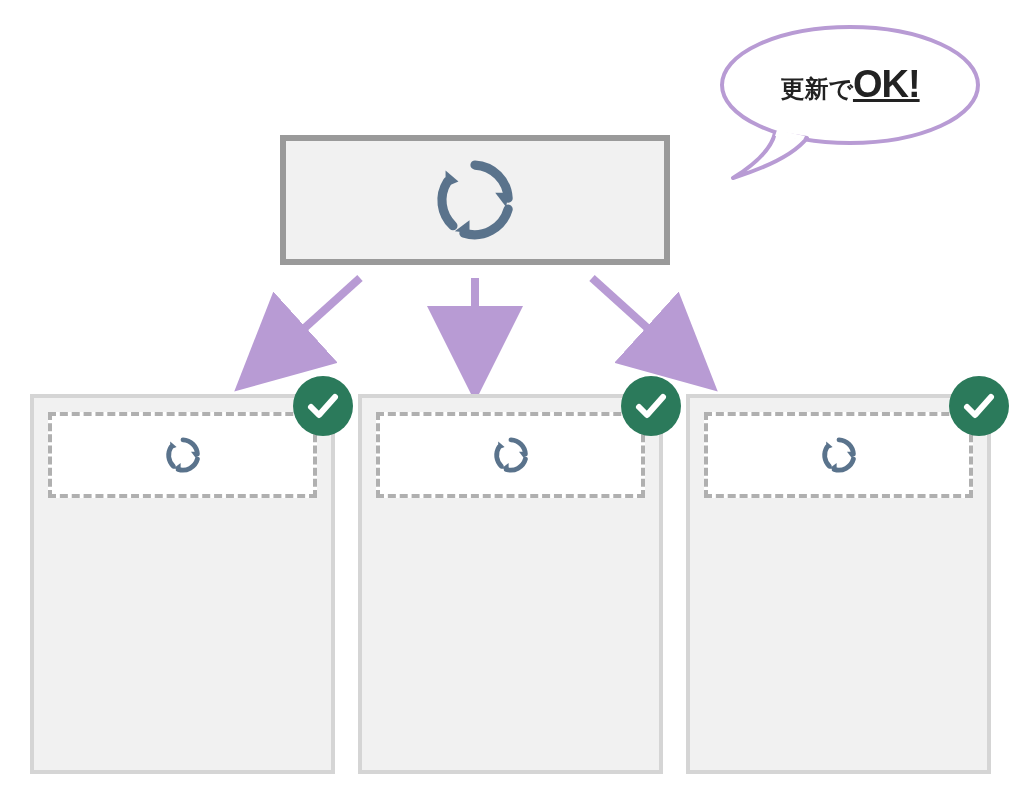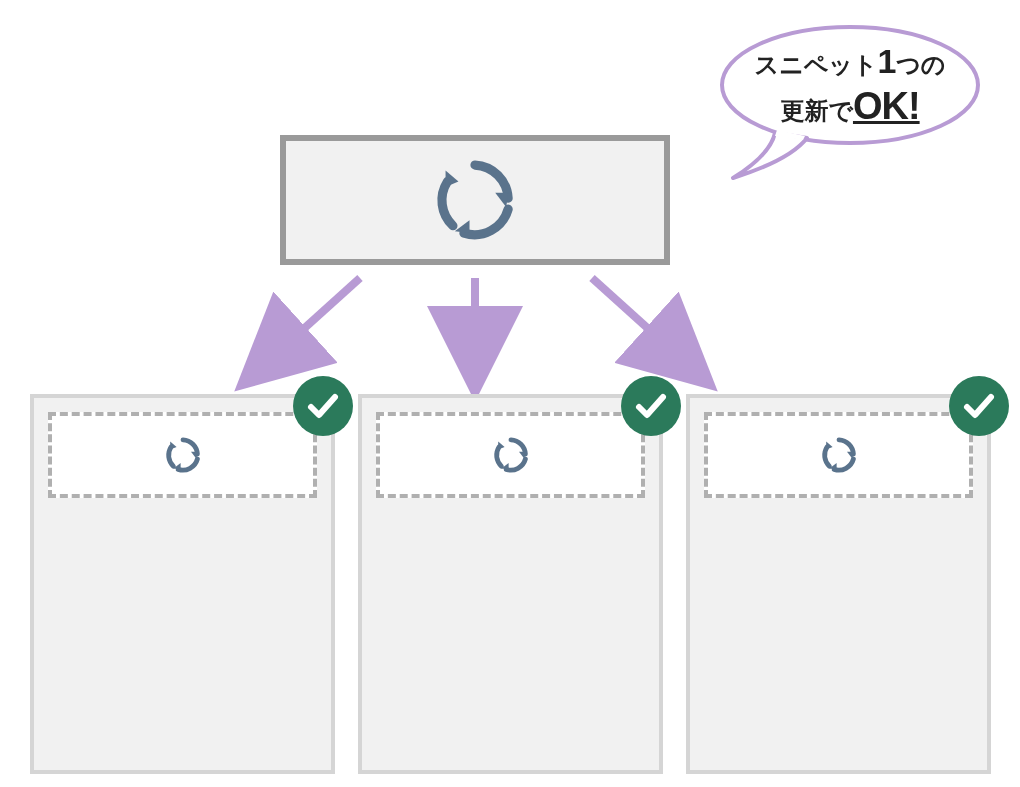--- a/index.html
+++ b/index.html
@@ -133,23 +133,20 @@
 
   <div class="speech-bubble">
     <svg width="270" height="160">
       <ellipse cx="135" cy="65" rx="128" ry="58" fill="#ffffff" stroke="#b89bd4" stroke-width="4"></ellipse>
 
       <path d="M60 113 Q55 135 18 158 Q75 140 92 118 Z" fill="#ffffff" stroke="#b89bd4" stroke-width="4" stroke-linejoin="round"></path>
 
       <path d="M62 110 L90 116 L88 120 L60 116 Z" fill="#ffffff"></path>
     </svg>
     <div class="bubble-text">
-      <div class="bubble-line1">
-        <span>スニペット</span><span class="bubble-big">1</span><span>つの</span>
-      </div>
       <div class="bubble-line2">
         <span>更新で</span><span class="bubble-ok">OK!</span>
       </div>
     </div>
   </div>
 
   <div class="snippet-box">
     <svg class="recycle-svg" width="92" height="92" viewBox="0 0 100 100">
       <g fill="none" stroke="#5a738c" stroke-width="10" stroke-linecap="round">
 

